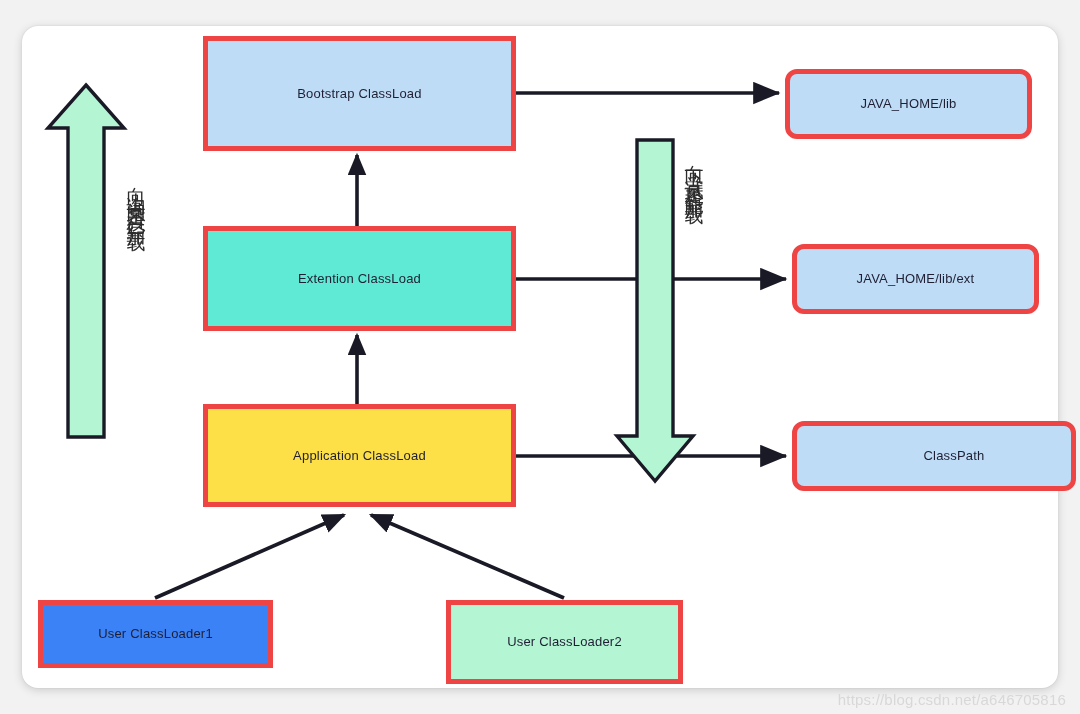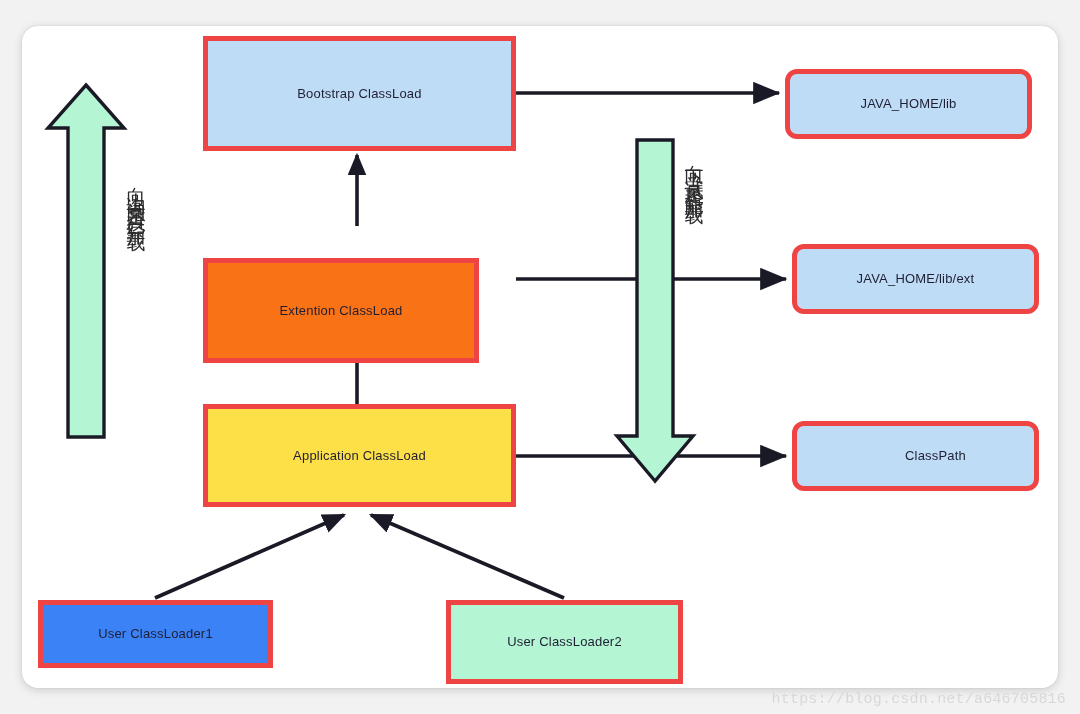--- a/index.html
+++ b/index.html
@@ -65,21 +65,21 @@
     line-height: 1.05;
     z-index: 6;
     white-space: nowrap;
   }
   #watermark {
     position: absolute;
     right: 14px;
     bottom: 6px;
     font-size: 15px;
     color: #d8d8d8;
-    font-family: Liberation Mono, monospace;
+    font-family: Liberation Sans, sans-serif;
     letter-spacing: 0.2px;
     z-index: 9;
     user-select: none;
   }
 </style>
 </head>
 <body>
 
 <div id="root">
   <div id="card"></div>
@@ -109,25 +109,25 @@
       <line x1="357" y1="404" x2="357" y2="335" stroke="#1a1a26" stroke-width="3.6" marker-end="url(#arrowhead-big)"></line>
     </g>
 
     <g>
       <line x1="155" y1="598" x2="344" y2="515" stroke="#1a1a26" stroke-width="3.8" marker-end="url(#arrowhead-big)"></line>
       <line x1="564" y1="598" x2="371" y2="515" stroke="#1a1a26" stroke-width="3.8" marker-end="url(#arrowhead-big)"></line>
     </g>
   </svg>
 
   <div class="node" style="left: 203px; top: 36px; width: 313px; height: 115px; background: rgb(191, 220, 247);">Bootstrap ClassLoad</div>
-  <div class="node" style="left: 203px; top: 226px; width: 276px; height: 105px; background: #f97316; margin-top: 32px;">Extention ClassLoad</div>
+  <div class="node" style="left: 203px; top: 226px; width: 313px; height: 105px; background: #5eead4;">Extention ClassLoad</div>
   <div class="node" style="left: 203px; top: 404px; width: 313px; height: 103px; background: #fde047;">Application ClassLoad</div>
   <div class="node rounded" style="left: 785px; top: 69px; width: 247px; height: 70px; background: rgb(191, 220, 247);">JAVA_HOME/lib</div>
   <div class="node rounded" style="left: 792px; top: 244px; width: 247px; height: 70px; background: rgb(191, 220, 247);">JAVA_HOME/lib/ext</div>
-  <div class="node rounded" style="left: 792px; top: 421px; width: 247px; height: 70px; background: rgb(191, 220, 247); padding-left: 40px;">ClassPath</div>
+  <div class="node rounded" style="left: 792px; top: 421px; width: 284px; height: 70px; background: rgb(191, 220, 247); padding-left: 40px;">ClassPath</div>
   <div class="node" style="left: 38px; top: 600px; width: 235px; height: 68px; background: #3b82f6;">User ClassLoader1</div>
   <div class="node" style="left: 446px; top: 600px; width: 237px; height: 84px; background: rgb(180, 245, 212);">User ClassLoader2</div>
 
   <div class="vtext" style="left: 126px; top: 172px; color: rgb(43, 43, 43);">向上询问是否已经加载</div>
   <div class="vtext" style="left: 684px; top: 150px; color: rgb(43, 43, 43);">向下尝试是否能加载</div>
 
   <div id="watermark">https://blog.csdn.net/a646705816</div>
 </div>
 
 </body></html>

